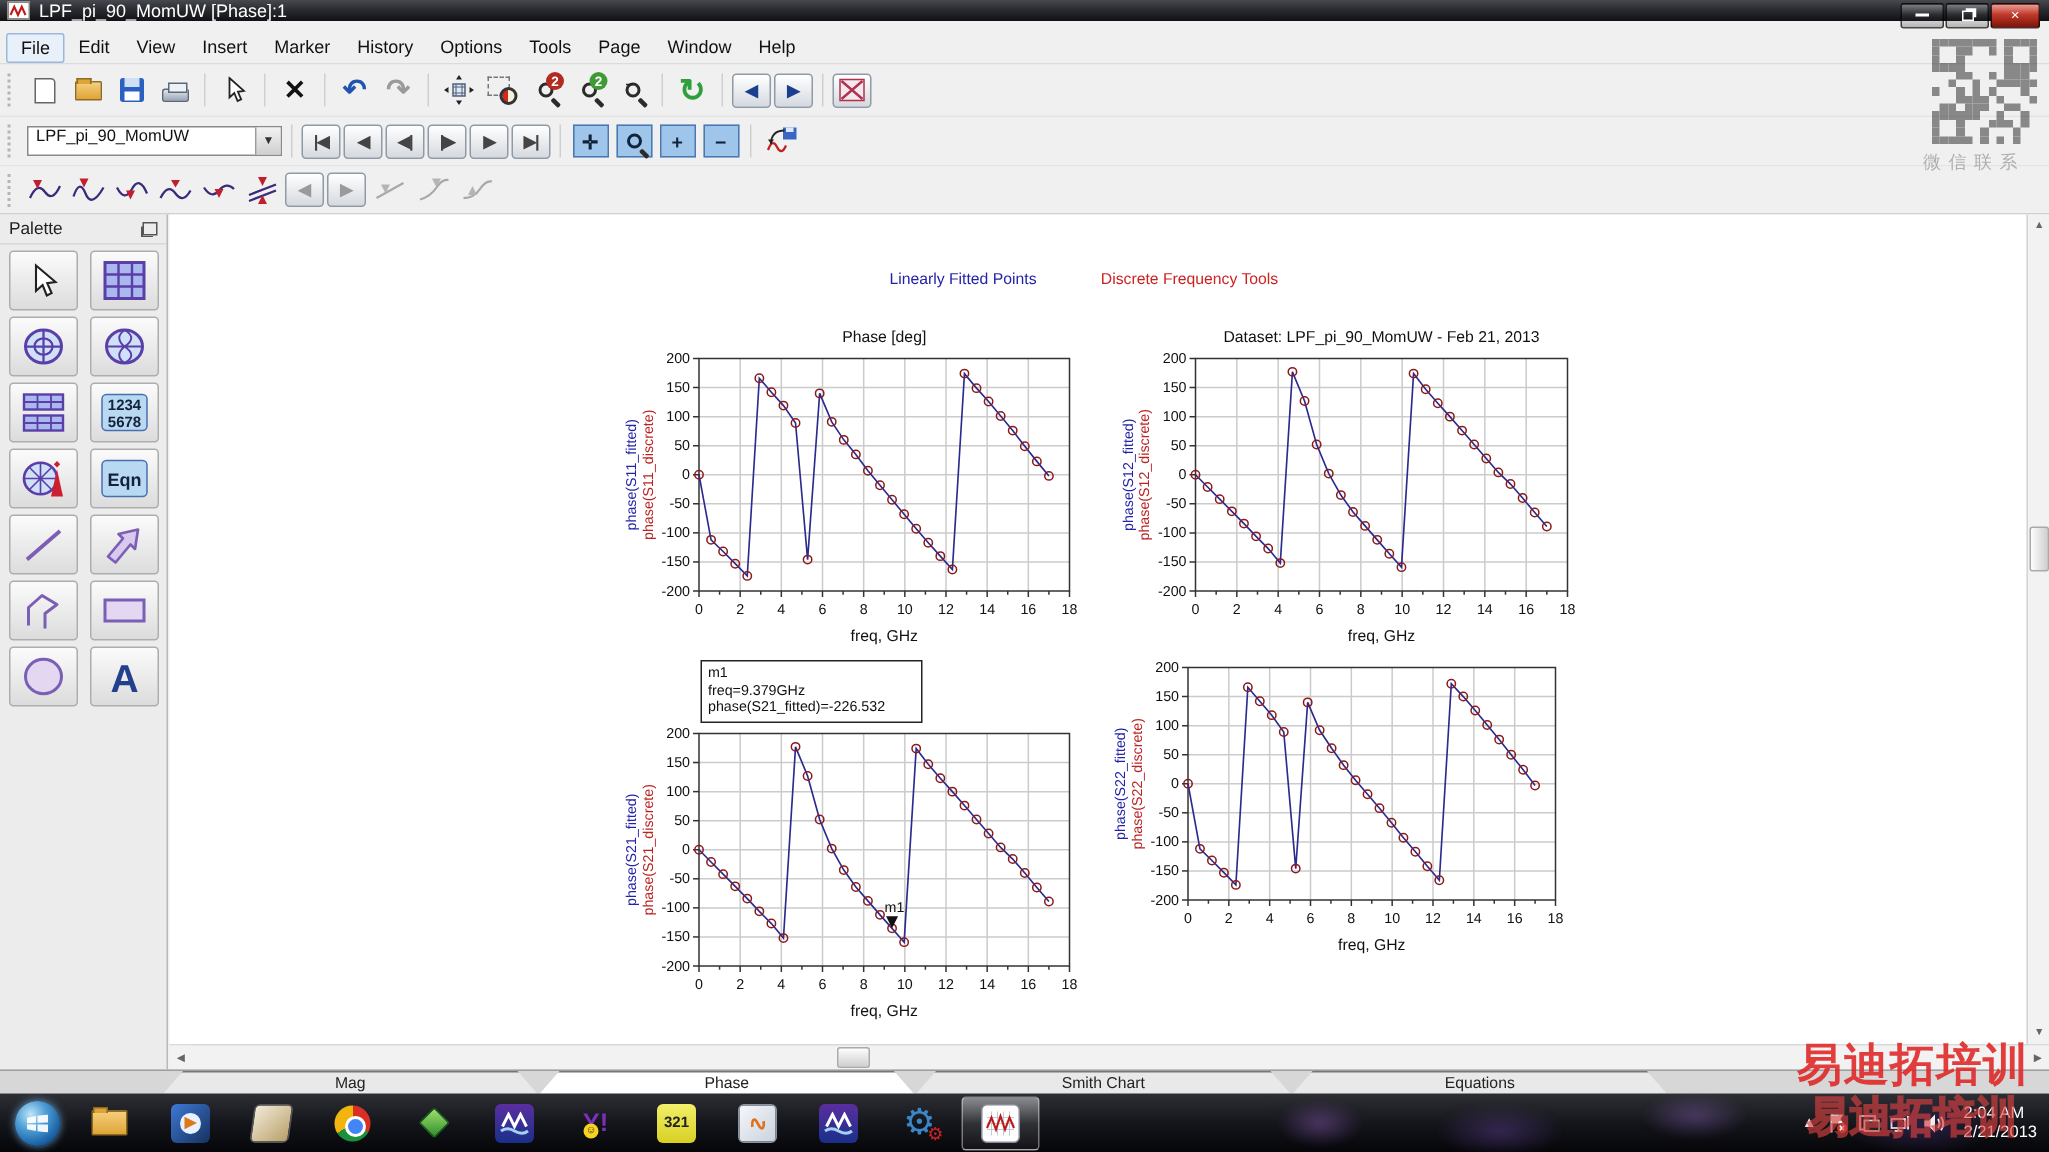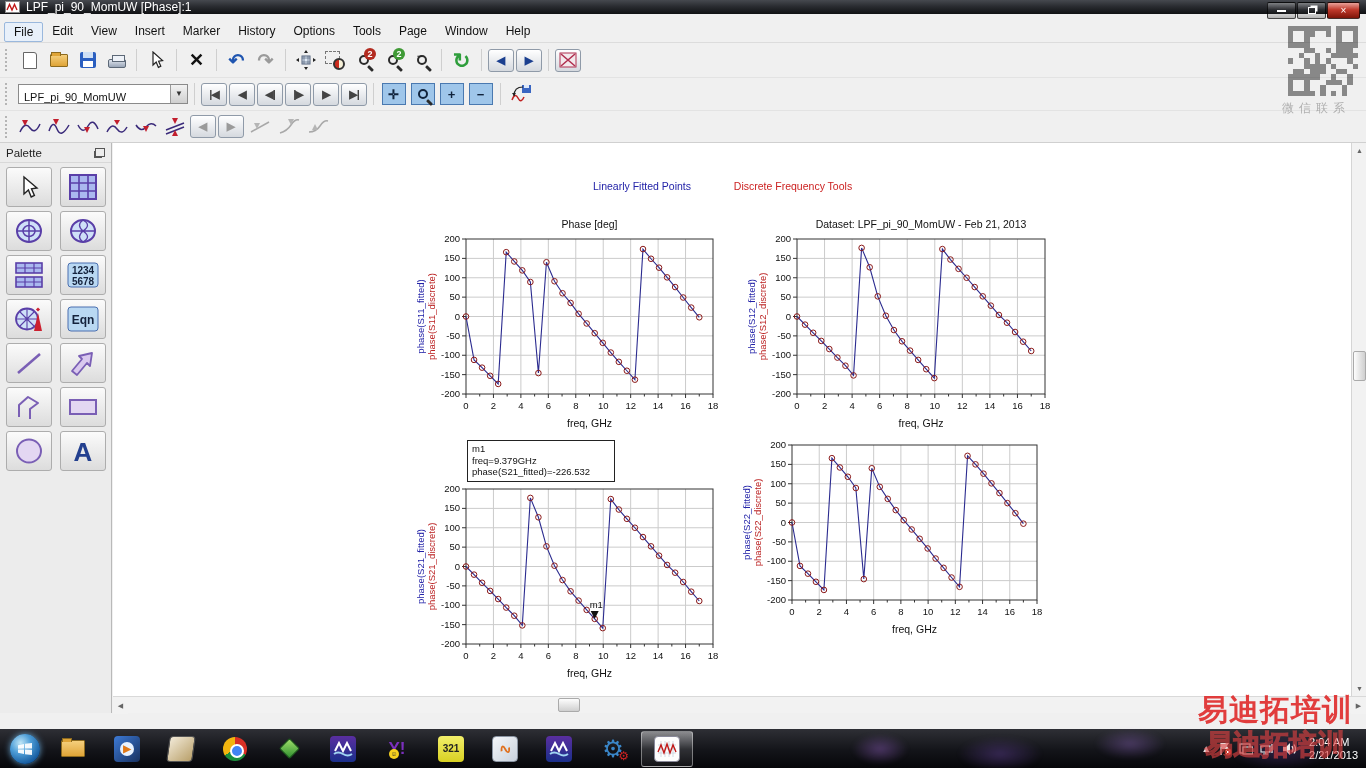--- a/index.html
+++ b/index.html
@@ -48,21 +48,21 @@
   .badge.red { background:#b32b20; }
   .badge.green { background:#3f9a35; }
   .dash-box { position:absolute; left:4px; top:4px; width:15px; height:13px; border:1px dashed #777; }
   .half-red { position:absolute; right:3px; bottom:3px; width:12px; height:12px; border:2px solid #333; border-radius:50%; background:linear-gradient(90deg,#cc2b1d 50%,#f6f0d8 50%); }
   .nav-box { width:26px; height:23px; border:1px solid #8f9aa8; border-radius:3px; background:linear-gradient(180deg,#ffffff,#d5d9df); display:flex; align-items:center; justify-content:center; color:#1b3f8f; font-size:11px; font-weight:bold; }
   .vcr { font-size:11px; color:#444; letter-spacing:-1px; }
   .grid-blue { width:24px; height:22px; border:1px solid #4a79b0;
     background:linear-gradient(#9fc6ea,#9fc6ea) , repeating-linear-gradient(90deg,#6ea3d4 0 1px,transparent 1px 6px), repeating-linear-gradient(0deg,#6ea3d4 0 1px,transparent 1px 6px);
     background-color:#a9cdef; display:flex; align-items:center; justify-content:center; position:relative; }
   .grid-blue .glyph { font-size:13px; color:#10233c; font-weight:bold; }
-  .dropdown { width:170px; height:20px; border:1px solid #8a8a8a; background:#fff; display:flex; align-items:flex-end; font-size:11px; margin-left:2px; }
+  .dropdown { width:170px; height:20px; border:1px solid #8a8a8a; background:#fff; display:flex; align-items:flex-start; font-size:11px; margin-left:2px; }
   .dropdown .dd-text { flex:1; padding-left:5px; color:#111; white-space:nowrap; overflow:hidden; }
   .dropdown .dd-arrow { width:17px; height:18px; background:linear-gradient(180deg,#f2f2f2,#cfcfcf); border-left:1px solid #9a9a9a; font-size:8px; color:#333; text-align:center; line-height:18px; }
 
   
   #palette { position:absolute; left:0; top:143px; width:112px; height:570px; background:#ececec; border-right:1px solid #b9b9b9; }
   #palette-header { height:20px; display:flex; align-items:center; justify-content:space-between; padding:0 6px; font-size:11.5px; color:#222; border-bottom:1px solid #d8d8d8; }
   .dock-icon { width:10px; height:9px; border:1px solid #555; box-shadow:-2px 2px 0 -1px #555; }
   #palette-grid { display:grid; grid-template-columns:46px 46px; gap:4px 8px; justify-content:center; padding-top:4px; }
   .pal-btn { width:46px; height:40px; border:1px solid #adadad; border-radius:3px; background:linear-gradient(180deg,#fbfbfb,#dcdcdc);
     display:flex; align-items:center; justify-content:center; }
@@ -869,20 +869,28 @@
     <div class="thumb"></div>
     <div class="scroll-arrow" style="bottom:0">▼</div>
   </div>
 
   <div id="hscroll">
     <div class="scroll-arrow" style="left:0">◀</div>
     <div class="thumb"></div>
     <div class="scroll-arrow" style="left:auto;right:0">▶</div>
   </div>
 
+  <div id="tabbar">
+    <div id="tabs">
+      <div class="tab">Mag</div>
+      <div class="tab active">Phase</div>
+      <div class="tab">Smith Chart</div>
+      <div class="tab">Equations</div>
+    </div>
+  </div>
 
   <div id="taskbar">
     <div class="wallpaper-glow"></div>
     <div id="start-orb">
       <div class="orb">
         <svg width="14" height="12" viewBox="0 0 14 12">
             <path d="M0 2.2 L6 1 V5.5 L0 5.8 Z M7 0.8 L14 0 V5.4 L7 5.5 Z M0 6.5 L6 6.6 V11 L0 9.8 Z M7 6.6 L14 6.7 V12 L7 11.2 Z" fill="#fff" opacity=".92"></path>
           </svg>
       </div>
     </div>

